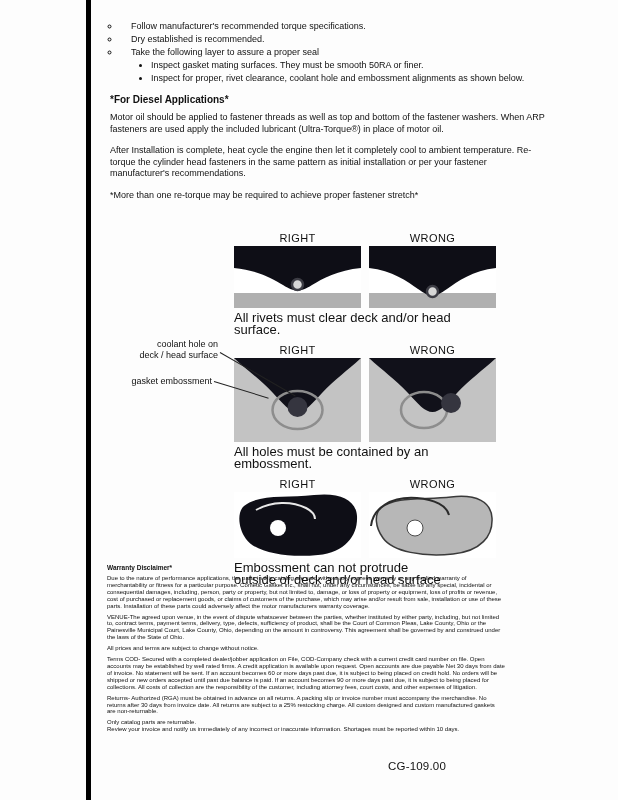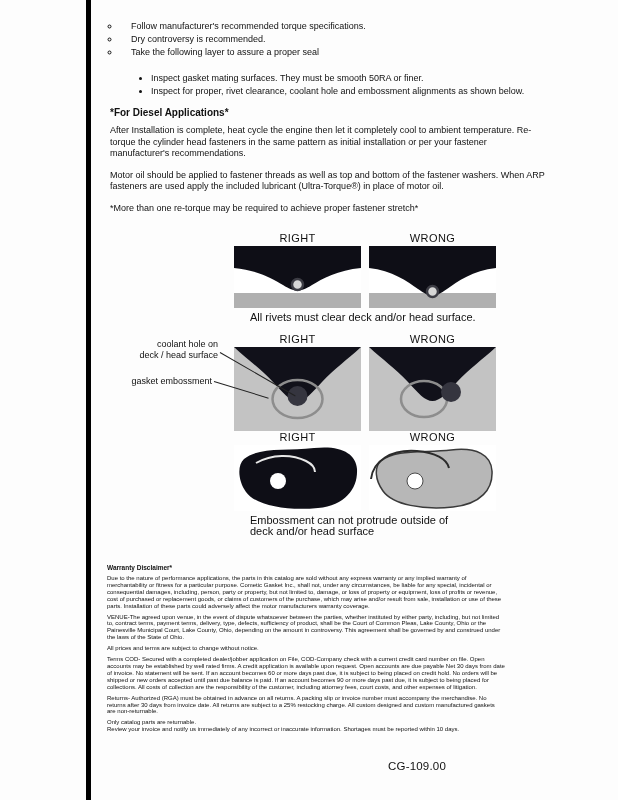--- a/index.html
+++ b/index.html
@@ -6,33 +6,33 @@
   html,body { background:#e9e9e9; }
   body { font-family:"Liberation Sans", sans-serif; color:#111; }
   .page { position:relative; width:618px; height:800px; background:#fdfdfd; overflow:hidden; margin:0 auto; }
   .left-rule { position:absolute; left:86px; top:0; width:5px; height:100%; background:#000; }
 
   .content { position:absolute; left:110px; top:20px; width:440px; }
   .title { font-size:12px; font-weight:bold; text-decoration:underline; margin-bottom:13px; letter-spacing:.1px; }
 
   .bullets { list-style:circle; padding-left:10px; font-size:9px; line-height:12px; }
   .bullets > li { margin-bottom:1px;padding-left:11px; }
-  .sub-bullets { list-style:disc; padding-left:20px; margin-top:14px; }
+  .sub-bullets { list-style:disc; padding-left:20px; margin-top:1px; }
   .sub-bullets > li { margin-bottom:1px; }
 
   .diesel-heading { font-size:10px; font-weight:bold; margin:10px 0 7px; }
   .para { font-size:9px; line-height:11.5px; margin-bottom:10px; width:438px; }
   .note { font-size:9px; margin-top:7px; }
 
   .diagrams { position:absolute; left:234px; top:232px; width:262px; }
   .diag-headers { display:flex; gap:8px; margin-bottom:2px; }
   .diag-header { width:127px; text-align:center; font-size:11px; letter-spacing:.4px; }
   .diag-pair { display:flex; gap:8px; }
   .diag-pair svg { display:block; }
-  .diag-caption { font-size:11px; margin:4px 16px 9px; line-height:11.5px; }
+  .diag-caption { font-size:13px; margin:4px 0 9px; line-height:11.5px; }
   .caption-3 { width:215px; }
 
   .coolant-label, .emboss-label { position:absolute; font-size:9px; line-height:10.5px; text-align:right; }
   .coolant-label { left:128px; top:339px; width:90px; }
   .emboss-label { left:116px; top:376px; width:96px; }
   .leader { position:absolute; height:1px; background:#222; transform-origin:0 50%; }
   .leader-1 { left:220px; top:352px; width:87px; transform:rotate(30deg); }
   .leader-2 { left:214px; top:381px; width:57px; transform:rotate(17deg); }
 
   .warranty { position:absolute; left:107px; top:564px; width:398px; }
@@ -45,33 +45,33 @@
 </head>
 <body>
 
 <div class="page">
   <div class="left-rule"></div>
 
   <div class="content">
 
     <ul class="bullets">
       <li>Follow manufacturer's recommended torque specifications.</li>
-      <li>Dry controversy is recommended.</li>
+      <li>Dry established is recommended.</li>
       <li>
         <span>Take the following layer to assure a proper seal</span>
         <ul class="sub-bullets">
           <li>Inspect gasket mating surfaces.  They must be smooth 50RA or finer.</li>
           <li>Inspect for proper, rivet clearance, coolant hole and embossment alignments as shown below.</li>
         </ul>
       </li>
     </ul>
 
     <h2 class="diesel-heading">*For Diesel Applications*</h2>
+    <p class="para">Motor oil should be applied to fastener threads as well as top and bottom of the fastener washers. When ARP fasteners are used apply the included lubricant (Ultra-Torque®) in place of motor oil.</p>
     <p class="para">After Installation is complete, heat cycle the engine then let it completely cool to ambient temperature. Re-torque the cylinder head fasteners in the same pattern as initial installation or per your fastener manufacturer's recommendations.</p>
-    <p class="para">Motor oil should be applied to fastener threads as well as top and bottom of the fastener washers. When ARP fasteners are used apply the included lubricant (Ultra-Torque®) in place of motor oil.</p>
     <p class="note">*More than one re-torque may be required to achieve proper fastener stretch*</p>
   </div>
 
   <div class="diagrams">
 
     <div class="diag-headers">
       <div class="diag-header">RIGHT</div>
       <div class="diag-header">WRONG</div>
     </div>
     <div class="diag-pair">
@@ -101,20 +101,21 @@
         <ellipse cx="63.5" cy="52" rx="25" ry="19" fill="none" stroke="#8d8d8d" stroke-width="2.5"></ellipse>
         <circle cx="63.5" cy="49" r="10" fill="#35353f"></circle>
       </svg>
       <svg width="127" height="84" viewBox="0 0 127 84">
         <rect width="127" height="84" fill="#c3c3c3"></rect>
         <path d="M0,0 H127 C113,13 101,21 88,35 C78,46 71,54 63.5,54 C56,54 49,46 39,35 C26,21 14,13 0,0 Z" fill="#11111a"></path>
         <ellipse cx="55" cy="52" rx="23" ry="18" fill="none" stroke="#8d8d8d" stroke-width="2.5"></ellipse>
         <circle cx="82" cy="45" r="10" fill="#35353f"></circle>
       </svg>
     </div>
+    <div class="diag-caption">All holes must be contained by an embossment.</div>
 
     <div class="diag-headers">
       <div class="diag-header">RIGHT</div>
       <div class="diag-header">WRONG</div>
     </div>
     <div class="diag-pair">
       <svg width="127" height="66" viewBox="0 0 127 66">
         <rect width="127" height="66" fill="#ffffff"></rect>
         <path d="M10,14 C24,2 52,6 80,3 C106,0 122,8 123,24 C124,43 112,60 84,63 C54,66 22,61 12,47 C4,36 3,20 10,14 Z" fill="#0e0e16"></path>
         <circle cx="44" cy="36" r="8" fill="#ffffff"></circle>

